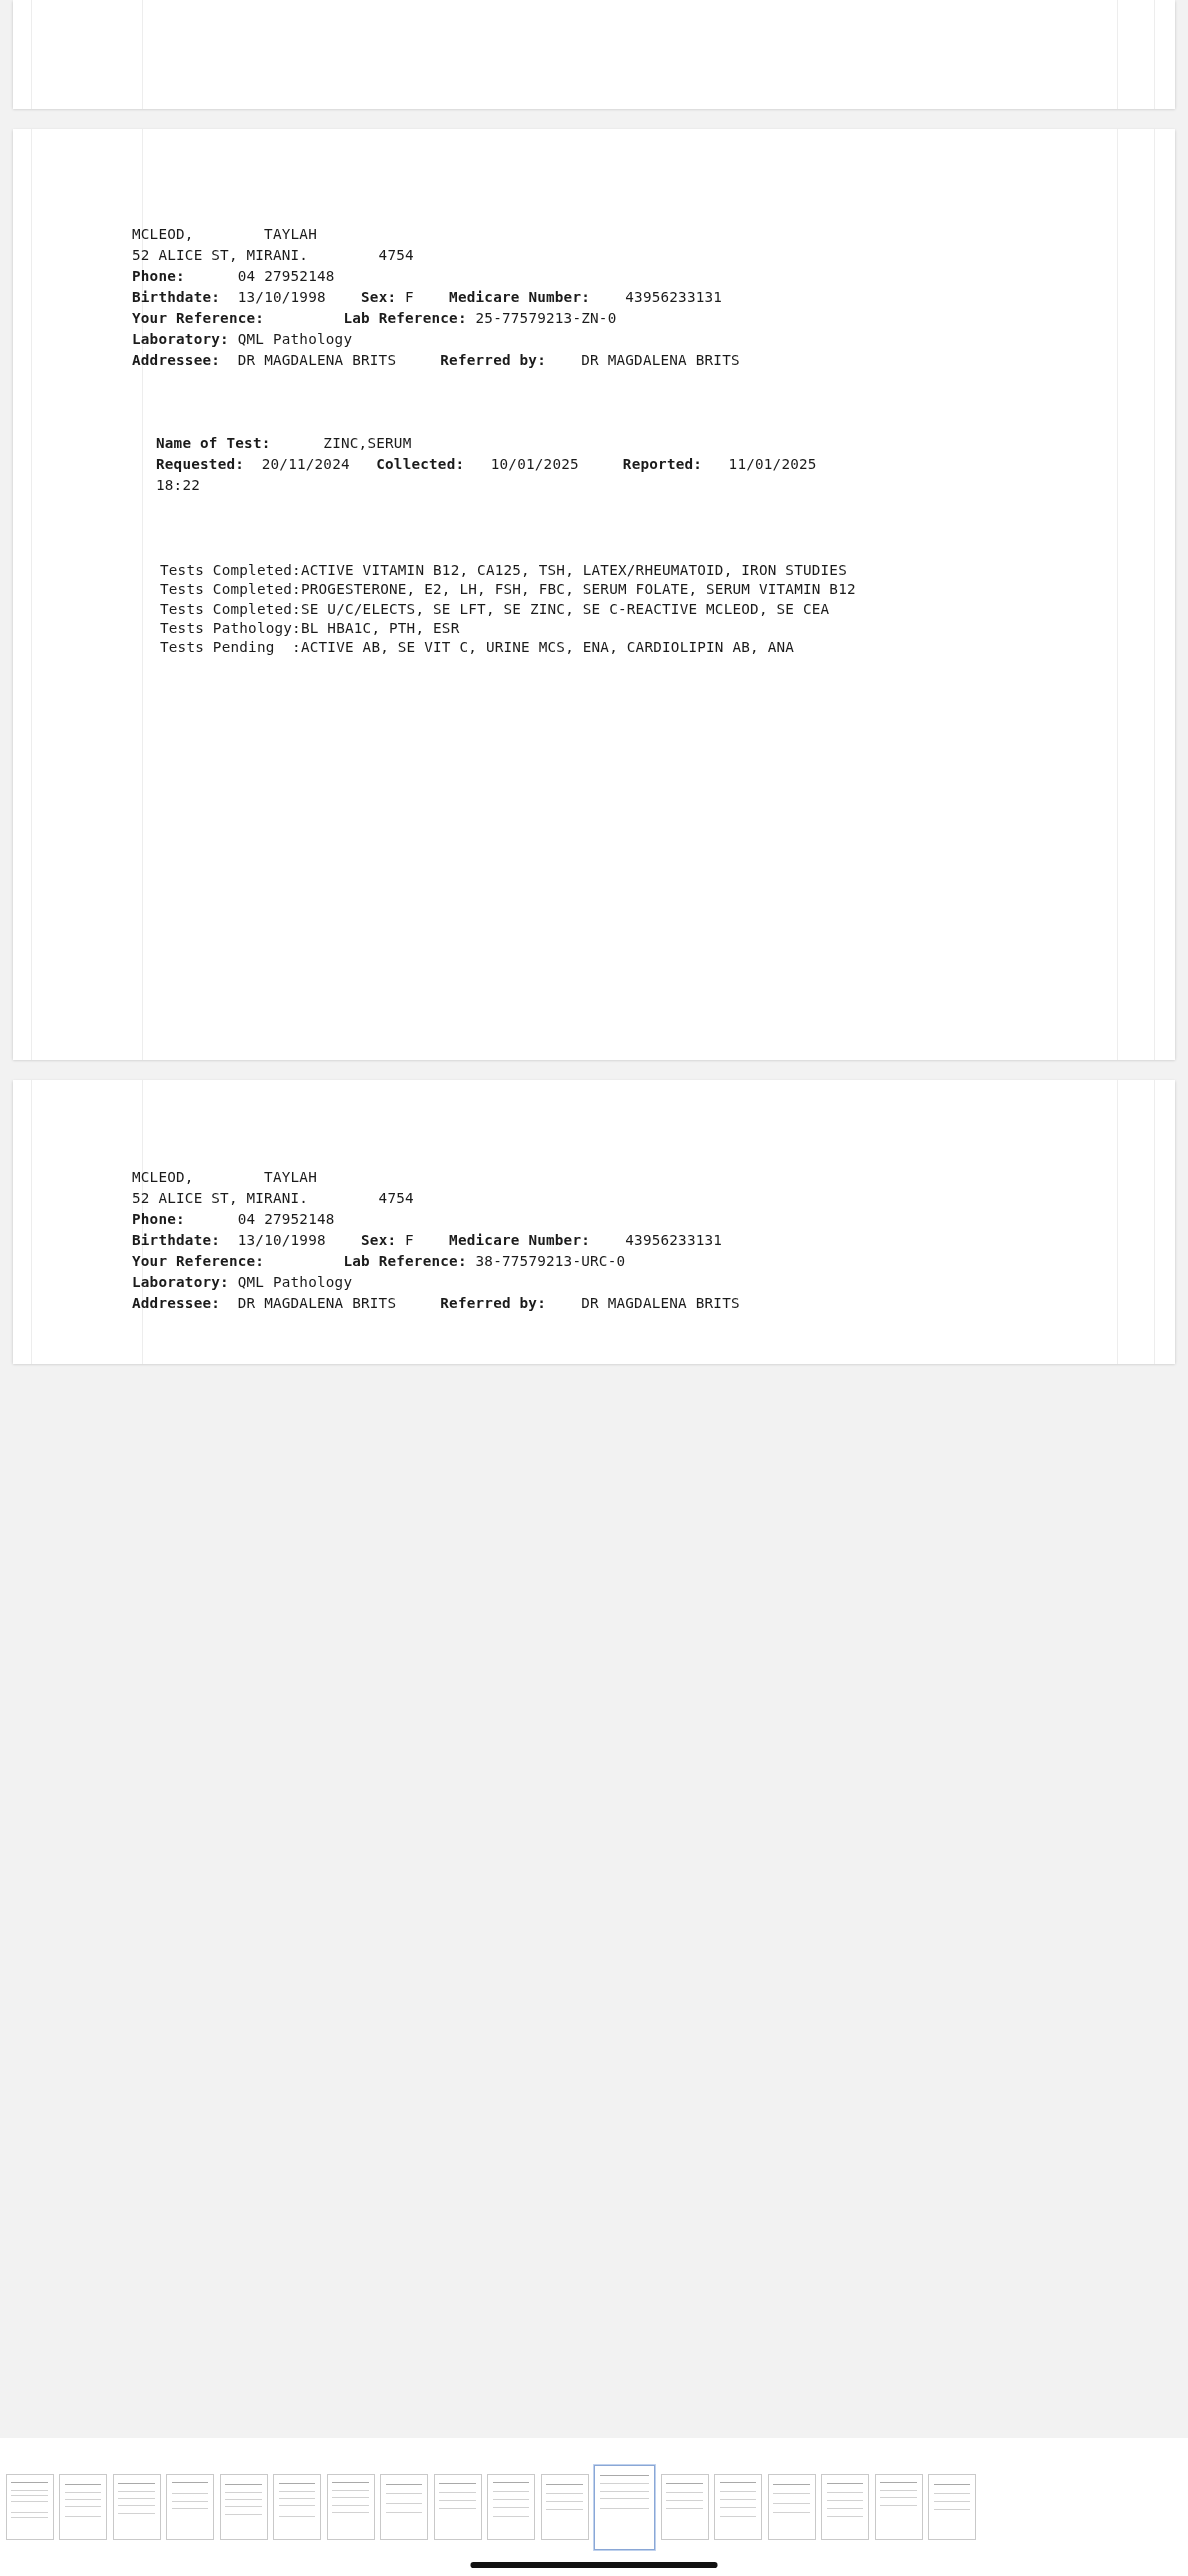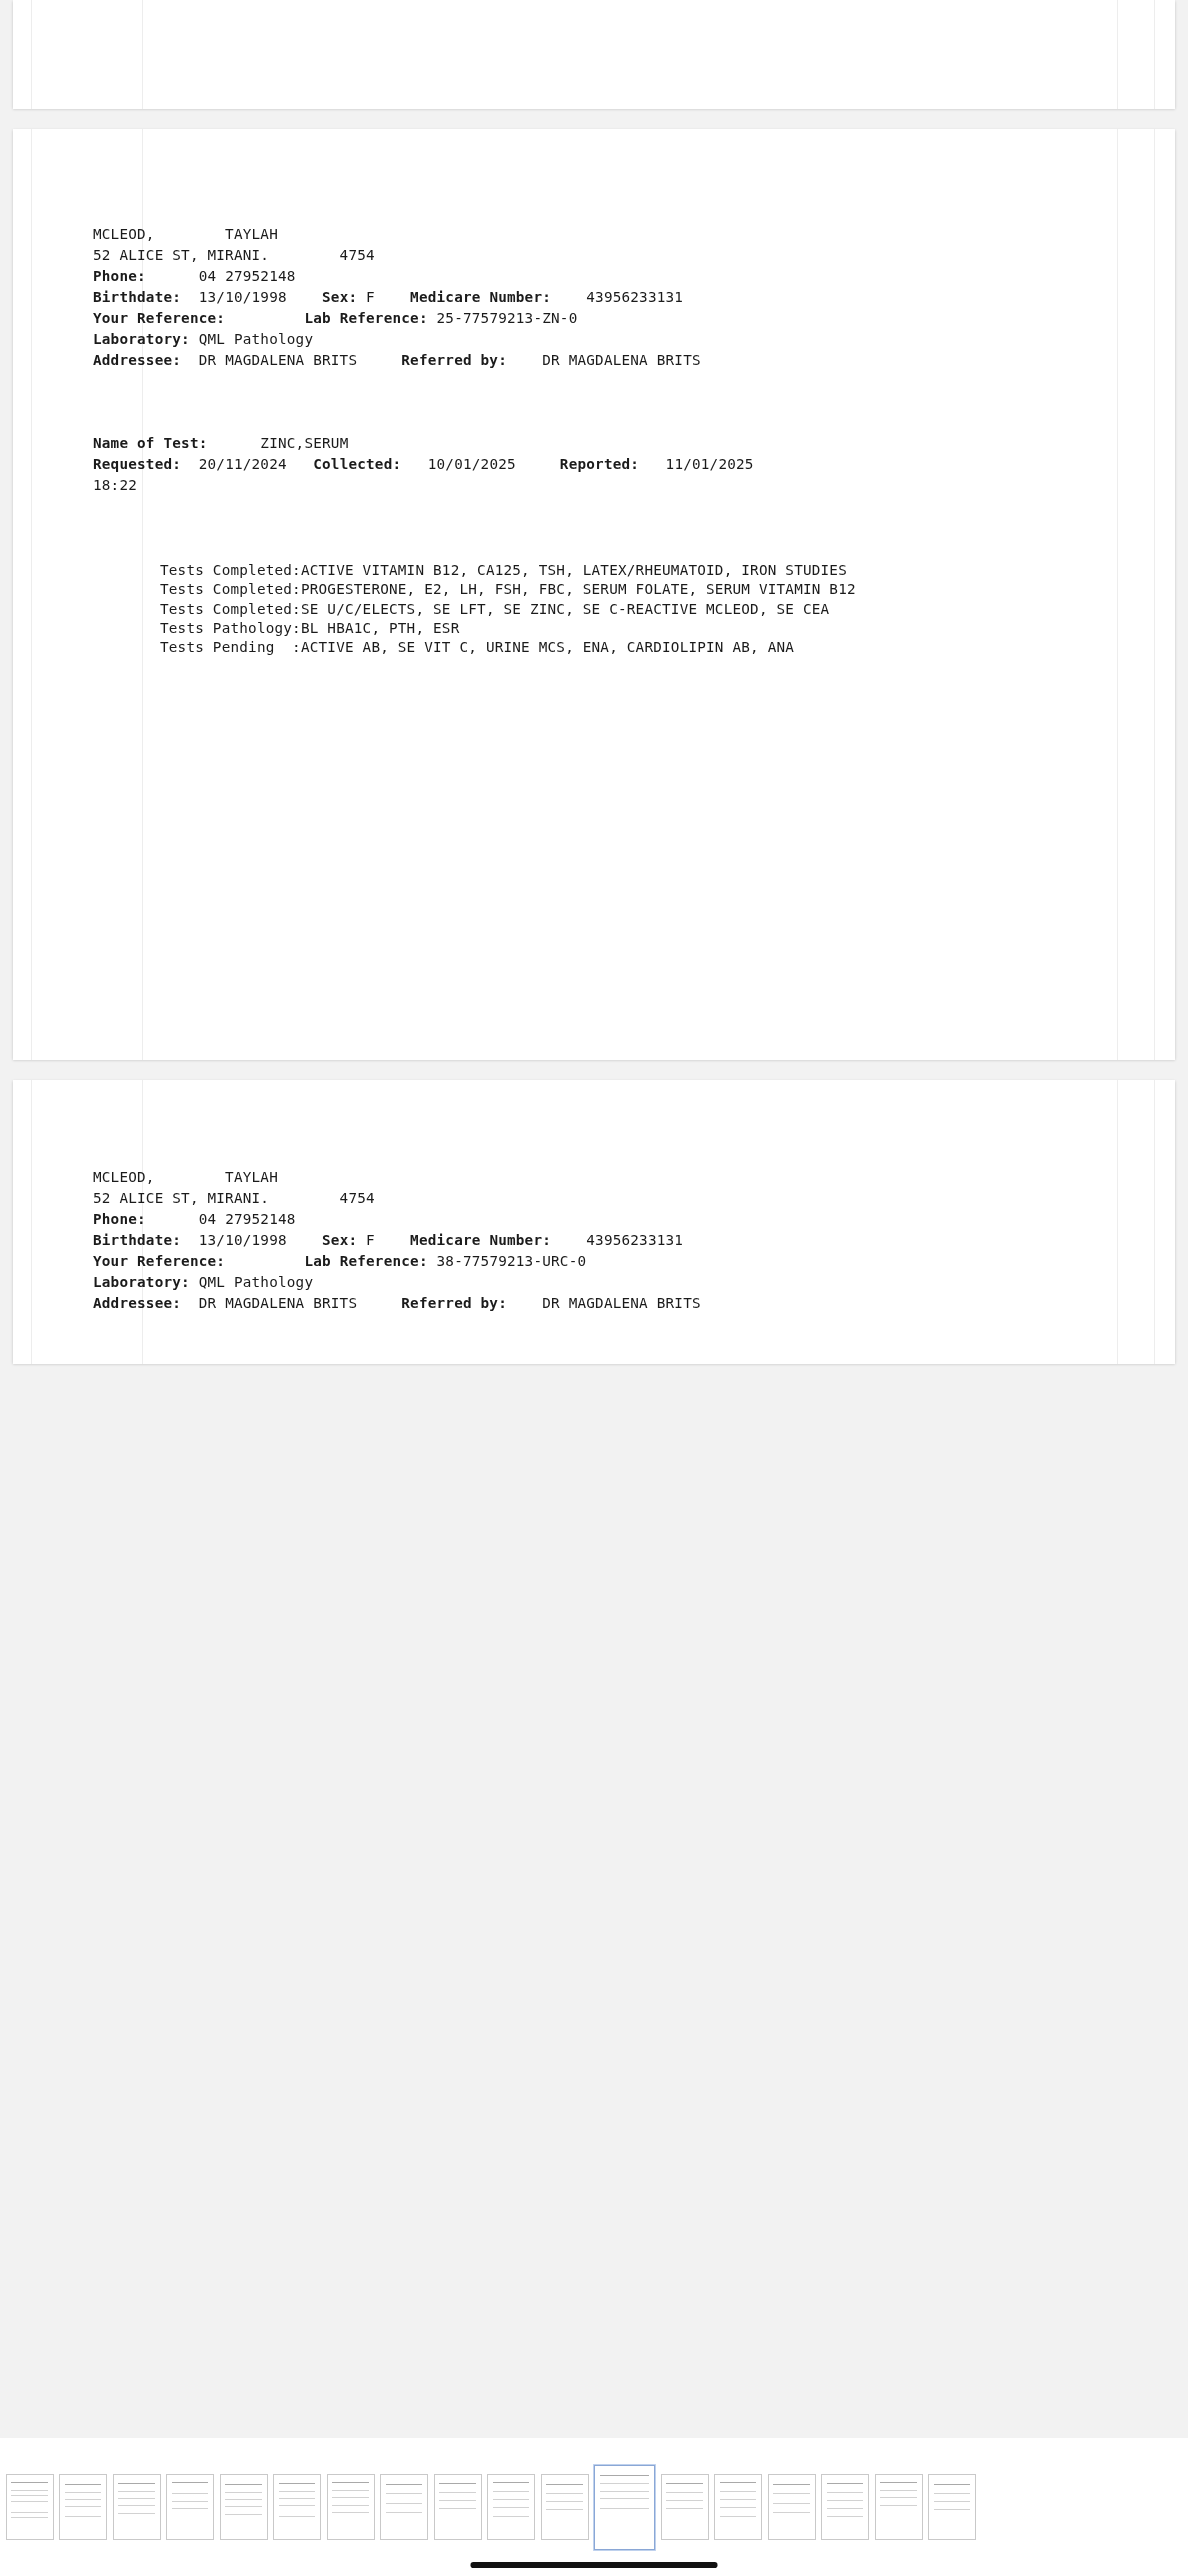--- a/index.html
+++ b/index.html
@@ -47,21 +47,21 @@
     position: relative;
     font-family: "DejaVu Sans Mono", monospace;
     font-size: 14.3px;
     line-height: 21px;
     color: #1b1b1b;
     white-space: pre;
     letter-spacing: 0.2px;
   }
   .b { font-weight: bold; }
 
-  .blk { padding-left: 80px; }
+  .blk { padding-left: 119px; }
 
   
   .filmstrip {
     position: absolute;
     left: 0; right: 0;
     bottom: 0;
     height: 138px;
     background: #ffffff;
     display: flex;
     align-items: center;
@@ -126,21 +126,21 @@
       <div class="doc-text blk">
 <span>MCLEOD,        TAYLAH</span>
 <span>52 ALICE ST, MIRANI.        4754</span>
 <span class="b">Phone:</span><span>      </span><span>04 27952148</span>
 <span class="b">Birthdate:</span><span>  </span><span>13/10/1998</span><span>    </span><span class="b">Sex:</span><span> </span><span>F</span><span>    </span><span class="b">Medicare Number:</span><span>    </span><span>43956233131</span>
 <span class="b">Your Reference:</span><span>         </span><span class="b">Lab Reference:</span><span> </span><span>25-77579213-ZN-0</span>
 <span class="b">Laboratory:</span><span> </span><span>QML Pathology</span>
 <span class="b">Addressee:</span><span>  </span><span>DR MAGDALENA BRITS</span><span>     </span><span class="b">Referred by:</span><span>    </span><span>DR MAGDALENA BRITS</span>
       </div>
 
-      <div class="doc-text blk" style="margin-top:20px;">
+      <div class="doc-text blk" style="margin-top:20px;margin-left:24px;">
 <span class="b">Name of Test:</span><span>      </span><span>ZINC,SERUM</span>
 <span class="b">Requested:</span><span>  </span><span>20/11/2024</span><span>   </span><span class="b">Collected:</span><span>   </span><span>10/01/2025</span><span>     </span><span class="b">Reported:</span><span>   </span><span>11/01/2025</span>
 <span>18:22</span>
       </div>
 
 
       <div class="doc-text" style="padding-left:147px; margin-top:44px; line-height:19.3px;"><span>Tests Completed:ACTIVE VITAMIN B12, CA125, TSH, LATEX/RHEUMATOID, IRON STUDIES</span>
 <span>Tests Completed:PROGESTERONE, E2, LH, FSH, FBC, SERUM FOLATE, SERUM VITAMIN B12</span>
 <span>Tests Completed:SE U/C/ELECTS, SE LFT, SE ZINC, SE C-REACTIVE MCLEOD, SE CEA</span>
 <span>Tests Pathology:BL HBA1C, PTH, ESR</span>

